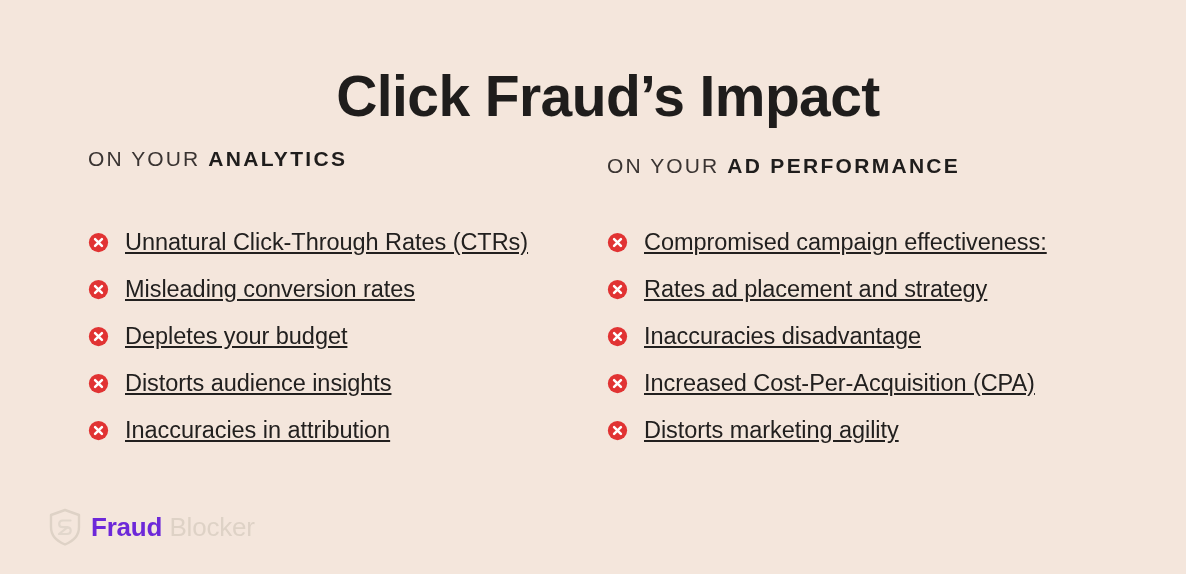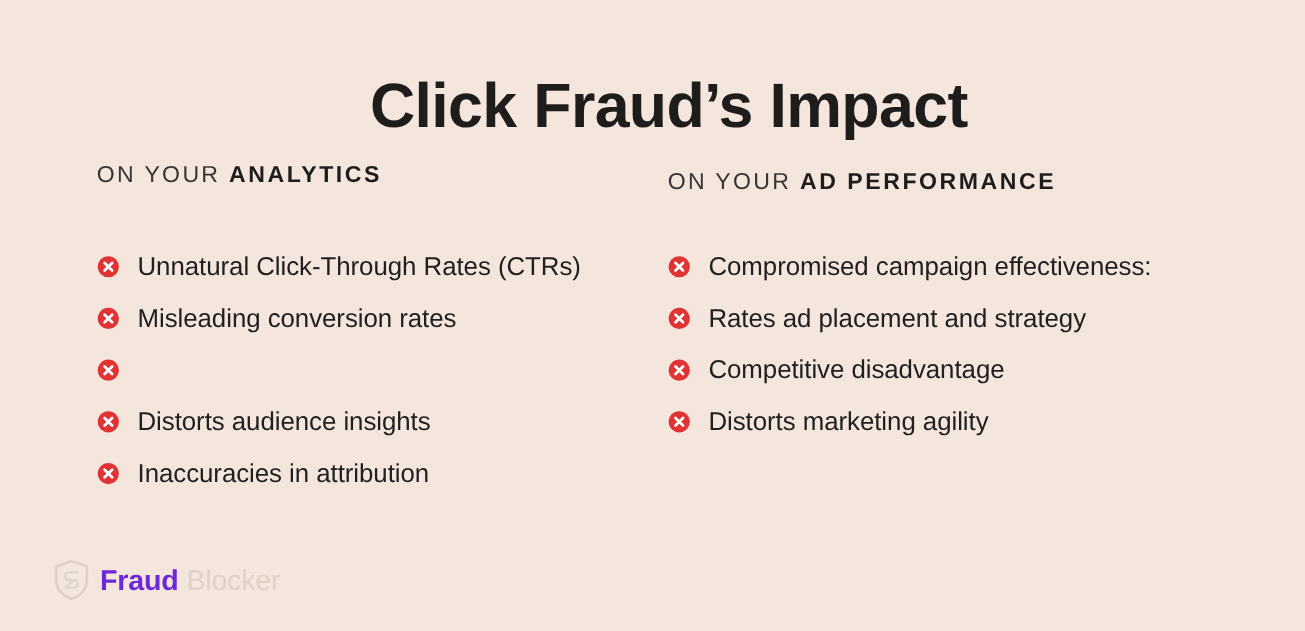--- a/index.html
+++ b/index.html
@@ -114,20 +114,21 @@
     display: block;
   }
 
   .bullet-text {
     font-size: 23.5px;
     font-weight: 400;
     color: #22201f;
     letter-spacing: -0.05px;
     line-height: 1;
     display: block;
+    text-decoration: underline;
   }
 
   
   #logo {
     position: absolute;
     left: 48px;
     top: 506px;
     height: 42px;
     display: flex;
     align-items: center;
@@ -188,20 +189,21 @@
           </span>
           <span class="bullet-text">Misleading conversion rates</span>
         </li>
         <li class="bullet-item">
           <span class="bullet-icon">
             <svg viewBox="0 0 24 24" width="21" height="21" aria-hidden="true">
               <circle cx="12" cy="12" r="11" fill="#e13333"></circle>
               <path d="M8.1 8.1 L15.9 15.9 M15.9 8.1 L8.1 15.9" stroke="#ffffff" stroke-width="2.9" stroke-linecap="round"></path>
             </svg>
           </span>
+          <span class="bullet-text">Depletes your budget</span>
         </li>
         <li class="bullet-item">
           <span class="bullet-icon">
             <svg viewBox="0 0 24 24" width="21" height="21" aria-hidden="true">
               <circle cx="12" cy="12" r="11" fill="#e13333"></circle>
               <path d="M8.1 8.1 L15.9 15.9 M15.9 8.1 L8.1 15.9" stroke="#ffffff" stroke-width="2.9" stroke-linecap="round"></path>
             </svg>
           </span>
           <span class="bullet-text">Distorts audience insights</span>
         </li>
@@ -240,21 +242,30 @@
           </span>
           <span class="bullet-text">Rates ad placement and strategy</span>
         </li>
         <li class="bullet-item">
           <span class="bullet-icon">
             <svg viewBox="0 0 24 24" width="21" height="21" aria-hidden="true">
               <circle cx="12" cy="12" r="11" fill="#e13333"></circle>
               <path d="M8.1 8.1 L15.9 15.9 M15.9 8.1 L8.1 15.9" stroke="#ffffff" stroke-width="2.9" stroke-linecap="round"></path>
             </svg>
           </span>
-          <span class="bullet-text">Competitive disadvantage</span>
+          <span class="bullet-text">Inaccuracies disadvantage</span>
+        </li>
+        <li class="bullet-item">
+          <span class="bullet-icon">
+            <svg viewBox="0 0 24 24" width="21" height="21" aria-hidden="true">
+              <circle cx="12" cy="12" r="11" fill="#e13333"></circle>
+              <path d="M8.1 8.1 L15.9 15.9 M15.9 8.1 L8.1 15.9" stroke="#ffffff" stroke-width="2.9" stroke-linecap="round"></path>
+            </svg>
+          </span>
+          <span class="bullet-text">Increased Cost-Per-Acquisition (CPA)</span>
         </li>
         <li class="bullet-item">
           <span class="bullet-icon">
             <svg viewBox="0 0 24 24" width="21" height="21" aria-hidden="true">
               <circle cx="12" cy="12" r="11" fill="#e13333"></circle>
               <path d="M8.1 8.1 L15.9 15.9 M15.9 8.1 L8.1 15.9" stroke="#ffffff" stroke-width="2.9" stroke-linecap="round"></path>
             </svg>
           </span>
           <span class="bullet-text">Distorts marketing agility</span>
         </li>

